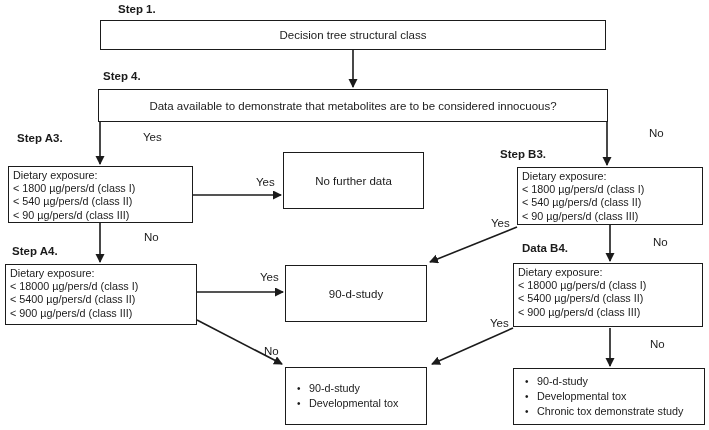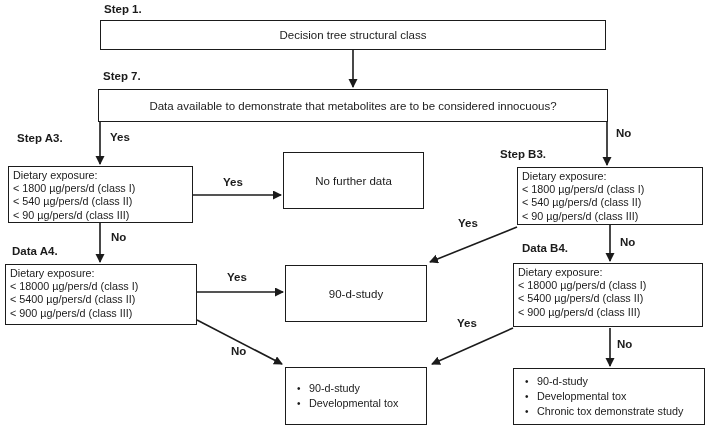--- a/index.html
+++ b/index.html
@@ -11,21 +11,21 @@
   .box{
     position:absolute;box-sizing:border-box;border:1.6px solid #1b1b1b;
     background:#ffffff;font-size:11px;color:#1b1b1b;
   }
   .center{display:flex;align-items:center;justify-content:center;text-align:center;font-size:11.5px;}
   .list{padding:2px 4px 8px 4px;line-height:13.2px;font-size:10.8px;white-space:nowrap;}
   .blist{display:flex;flex-direction:column;justify-content:center;padding:2px 4px;font-size:10.8px;line-height:15px;}
   .bullet-item{position:relative;padding-left:19px;white-space:nowrap;}
   .bullet-item::before{content:"\2022";position:absolute;left:7px;font-size:10px;}
   .step-label{position:absolute;font-weight:bold;font-size:11.5px;white-space:nowrap;}
-  .yn{position:absolute;font-weight:bold;font-size:11.5px;white-space:nowrap;}
+  .yn{position:absolute;font-weight:normal;font-size:11.5px;white-space:nowrap;margin-left:33px;}
 </style>
 </head>
 <body>
 
 <div class="canvas">
 
   <svg class="overlay" viewBox="0 0 709 430" xmlns="http://www.w3.org/2000/svg">
     <defs>
       <marker id="ah" markerUnits="userSpaceOnUse" markerWidth="10" markerHeight="10" refX="8" refY="4.5" orient="auto">
         <path d="M0,0 L9,4.5 L0,9 Z" fill="#1b1b1b"></path>
@@ -37,24 +37,24 @@
     <line x1="193" y1="195" x2="281" y2="195" stroke="#1b1b1b" stroke-width="1.6" marker-end="url(#ah)"></line>
     <line x1="100" y1="223" x2="100" y2="262" stroke="#1b1b1b" stroke-width="1.6" marker-end="url(#ah)"></line>
     <line x1="197" y1="292" x2="283" y2="292" stroke="#1b1b1b" stroke-width="1.6" marker-end="url(#ah)"></line>
     <line x1="197" y1="320" x2="282" y2="364" stroke="#1b1b1b" stroke-width="1.6" marker-end="url(#ah)"></line>
     <line x1="517" y1="227" x2="430" y2="262" stroke="#1b1b1b" stroke-width="1.6" marker-end="url(#ah)"></line>
     <line x1="610" y1="225" x2="610" y2="261" stroke="#1b1b1b" stroke-width="1.6" marker-end="url(#ah)"></line>
     <line x1="513" y1="328" x2="432" y2="364" stroke="#1b1b1b" stroke-width="1.6" marker-end="url(#ah)"></line>
     <line x1="610" y1="328" x2="610" y2="366" stroke="#1b1b1b" stroke-width="1.6" marker-end="url(#ah)"></line>
   </svg>
 
-  <div class="step-label" style="left:104px;top:3px">Step 1.</div>
-  <div class="step-label" style="left:103px;top:70px">Step 7.</div>
+  <div class="step-label" style="left:118px;top:3px">Step 1.</div>
+  <div class="step-label" style="left:103px;top:70px">Step 4.</div>
   <div class="step-label" style="left:17px;top:132px">Step A3.</div>
-  <div class="step-label" style="left:12px;top:245px">Data A4.</div>
+  <div class="step-label" style="left:12px;top:245px">Step A4.</div>
   <div class="step-label" style="left:500px;top:148px">Step B3.</div>
   <div class="step-label" style="left:522px;top:242px">Data B4.</div>
 
   <div class="yn" style="left:110px;top:131px">Yes</div>
   <div class="yn" style="left:616px;top:127px">No</div>
   <div class="yn" style="left:223px;top:176px">Yes</div>
   <div class="yn" style="left:111px;top:231px">No</div>
   <div class="yn" style="left:458px;top:217px">Yes</div>
   <div class="yn" style="left:620px;top:236px">No</div>
   <div class="yn" style="left:227px;top:271px">Yes</div>

